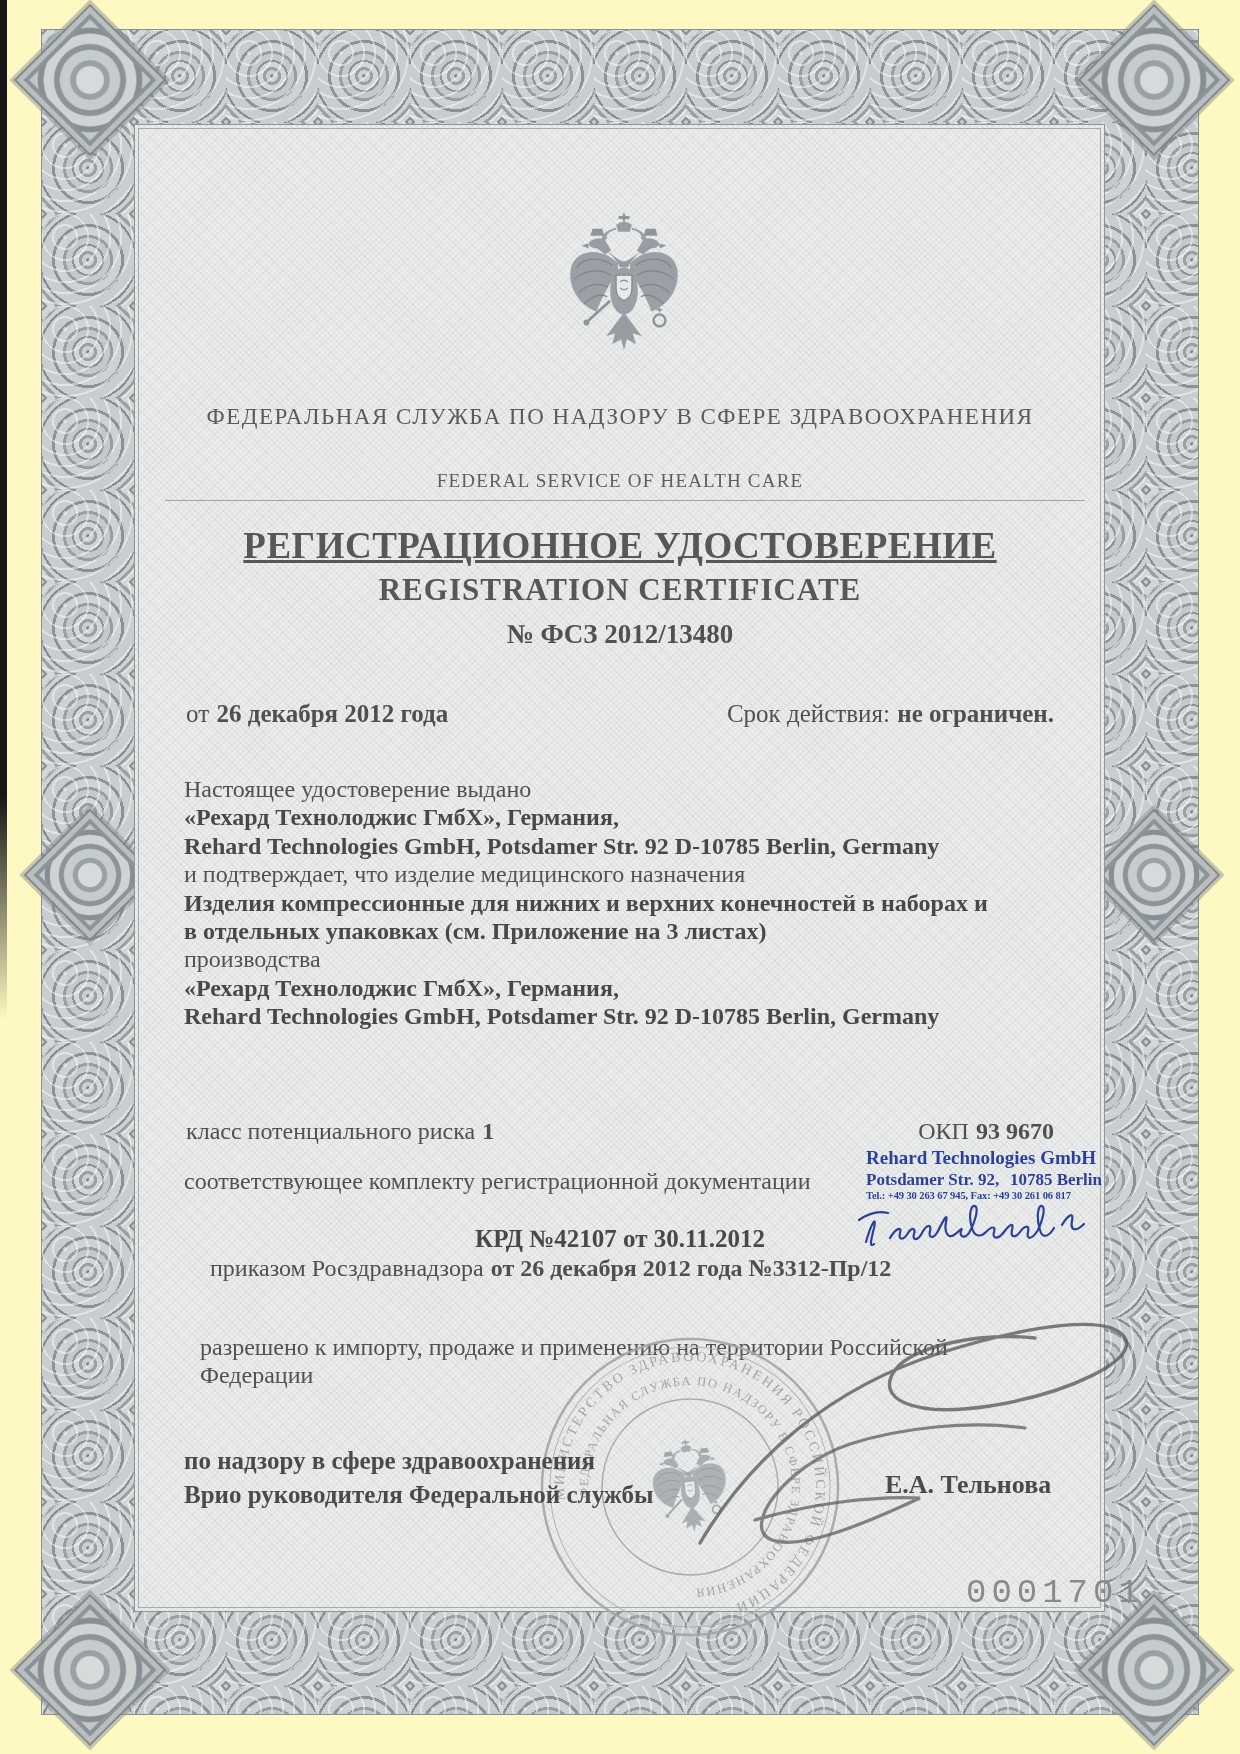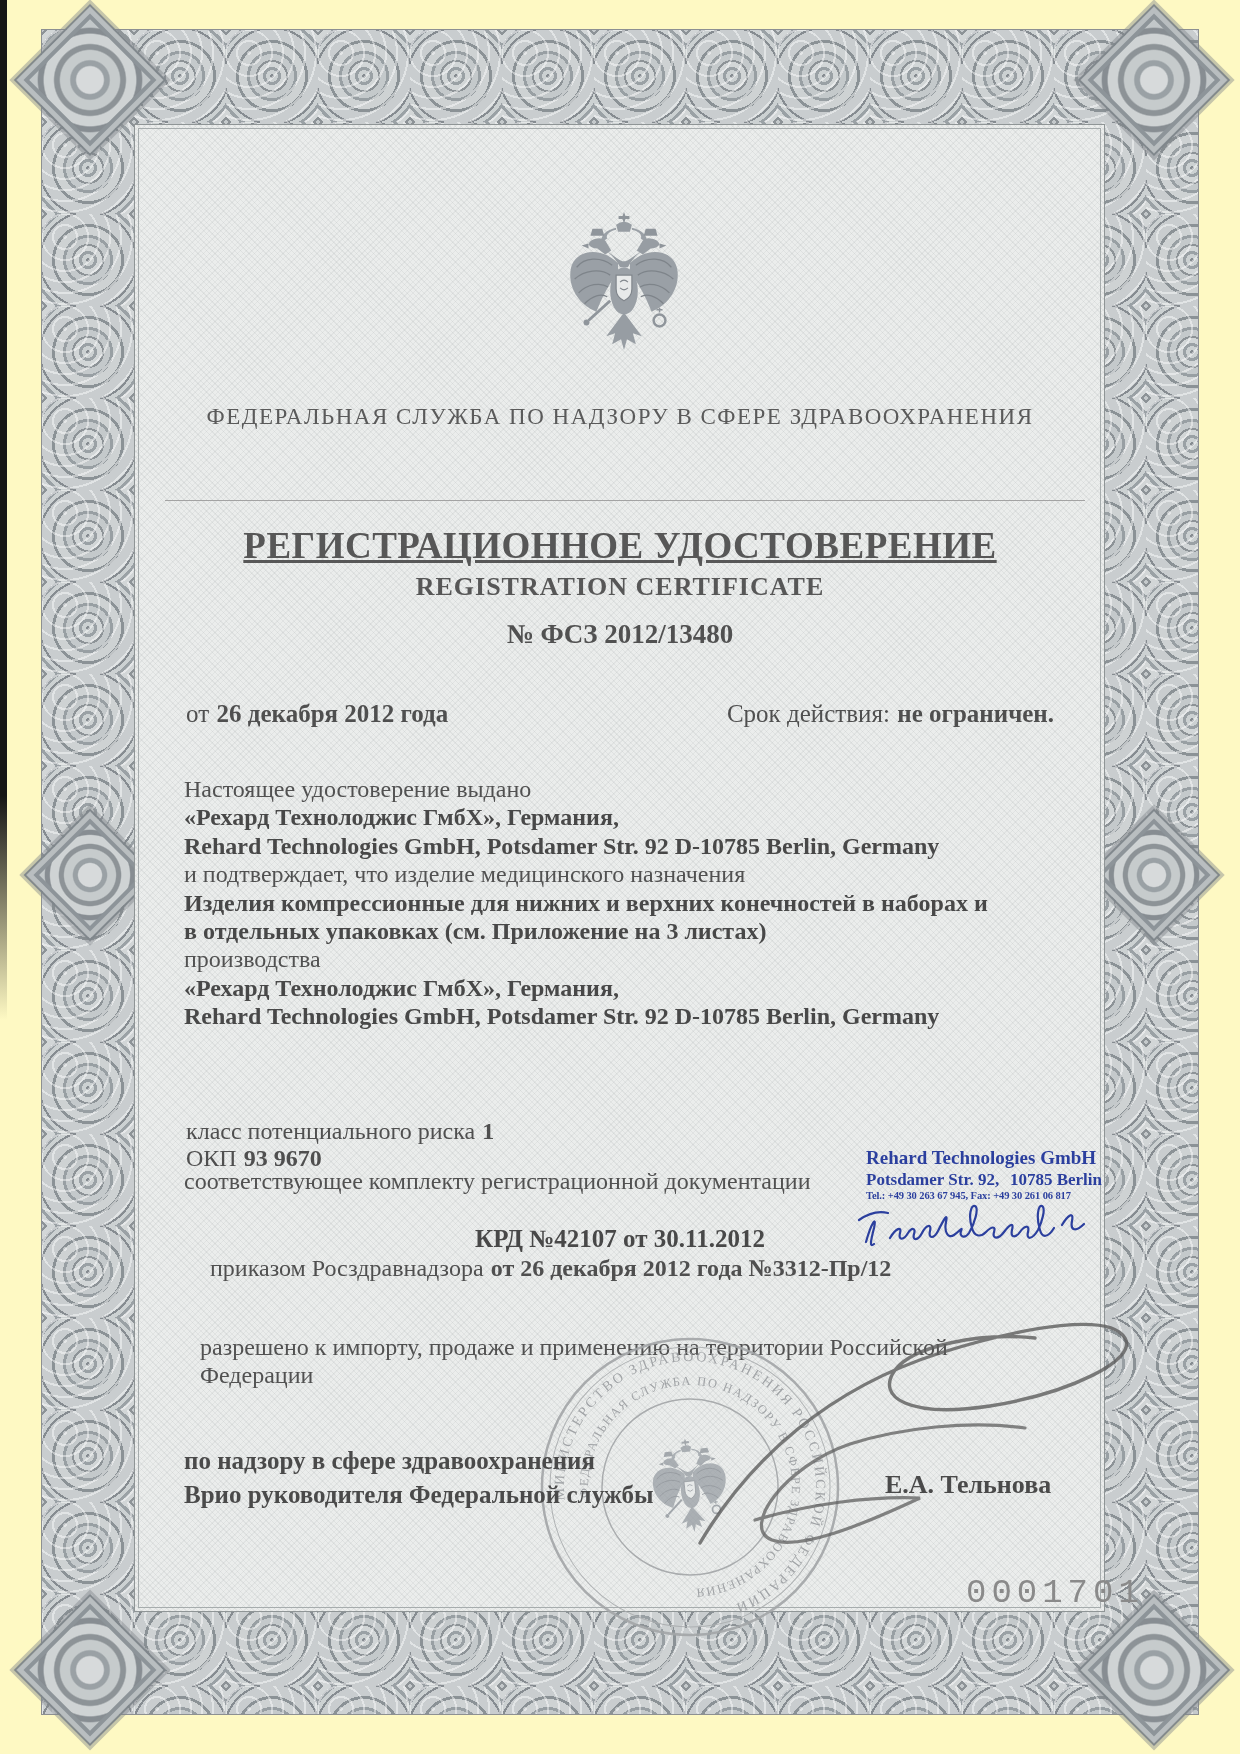--- a/index.html
+++ b/index.html
@@ -37,21 +37,21 @@
   .inner::before{content:'';position:absolute;inset:3px;border:1px solid #a6acad;pointer-events:none;}
 
   .scan-edge{position:absolute;left:0;top:0;width:7px;height:1020px;
     background:linear-gradient(180deg,#161616 0 78%,rgba(22,22,22,0) 100%);}
 
   
   .t-agency-ru{top:404px;font-size:23px;letter-spacing:1.5px;color:#5a5a5a;white-space:nowrap;}
   .t-agency-en{top:470px;font-size:19px;letter-spacing:1.2px;color:#5e5e5e;}
   .divider{top:500px;left:165px;width:920px;height:1px;background:#a3a3a3;}
   .t-title-ru{top:524px;font-size:37px;font-weight:bold;letter-spacing:.5px;color:#575757;text-decoration:underline;}
-  .t-title-en{top:572px;font-size:26px;font-weight:bold;letter-spacing:1px;color:#575757;}
+  .t-title-en{top:572px;font-size:31px;font-weight:bold;letter-spacing:1px;color:#575757;}
   .t-no{top:619px;font-size:27px;font-weight:bold;color:#515151;}
 
   .row{left:186px;width:868px;display:flex;justify-content:space-between;font-size:25px;}
   .b{font-weight:bold;color:#484848;}
   .gap{margin-left:.3em;}
 
   .bodyblock{left:184px;top:775px;font-size:24px;line-height:28.4px;color:#515151;white-space:nowrap;}
   .dossier{left:184px;top:1168px;font-size:24px;color:#515151;}
   .krd{left:186px;width:868px;top:1225px;text-align:center;font-size:25px;}
   .order{left:210px;top:1255px;font-size:24px;}
@@ -123,20 +123,21 @@
   <div class="inner"></div>
   <div class="scan-edge"></div>
 
   <div class="abs" style="left:554px;top:210px;">
     <svg viewBox="0 0 140 150" width="140" height="148">
         <use href="#imperial-eagle"></use>
       </svg>
   </div>
 
   <div class="abs ctr t-agency-ru">ФЕДЕРАЛЬНАЯ СЛУЖБА ПО НАДЗОРУ В СФЕРЕ ЗДРАВООХРАНЕНИЯ</div>
+  <div class="abs ctr t-agency-en">FEDERAL SERVICE OF HEALTH CARE</div>
   <div class="abs divider"></div>
   <div class="abs ctr t-title-ru">РЕГИСТРАЦИОННОЕ УДОСТОВЕРЕНИЕ</div>
   <div class="abs ctr t-title-en">REGISTRATION CERTIFICATE</div>
   <div class="abs ctr t-no">№ ФСЗ 2012/13480</div>
 
   <div class="abs row" style="top:700px;">
     <span>
       <span>от</span><b class="gap">26 декабря 2012 года</b>
     </span>
     <span>
@@ -149,21 +150,21 @@
     <div class="b">«Рехард Технолоджис ГмбХ», Германия,</div>
     <div class="b">Rehard Technologies GmbH, Potsdamer Str. 92 D-10785 Berlin, Germany</div>
     <div>и подтверждает, что изделие медицинского назначения</div>
     <div class="b">Изделия компрессионные для нижних и верхних конечностей в наборах и</div>
     <div class="b">в отдельных упаковках (см. Приложение на 3 листах)</div>
     <div>производства</div>
     <div class="b">«Рехард Технолоджис ГмбХ», Германия,</div>
     <div class="b">Rehard Technologies GmbH, Potsdamer Str. 92 D-10785 Berlin, Germany</div>
   </div>
 
-  <div class="abs row" style="top:1118px;font-size:24px;flex-direction:column;">
+  <div class="abs row" style="top:1118px;font-size:24px;">
     <span>
       <span>класс потенциального риска</span><b class="gap">1</b>
     </span>
     <span>
       <span>ОКП</span><b class="gap">93 9670</b>
     </span>
   </div>
 
   <div class="abs dossier">соответствующее комплекту регистрационной документации</div>
 

